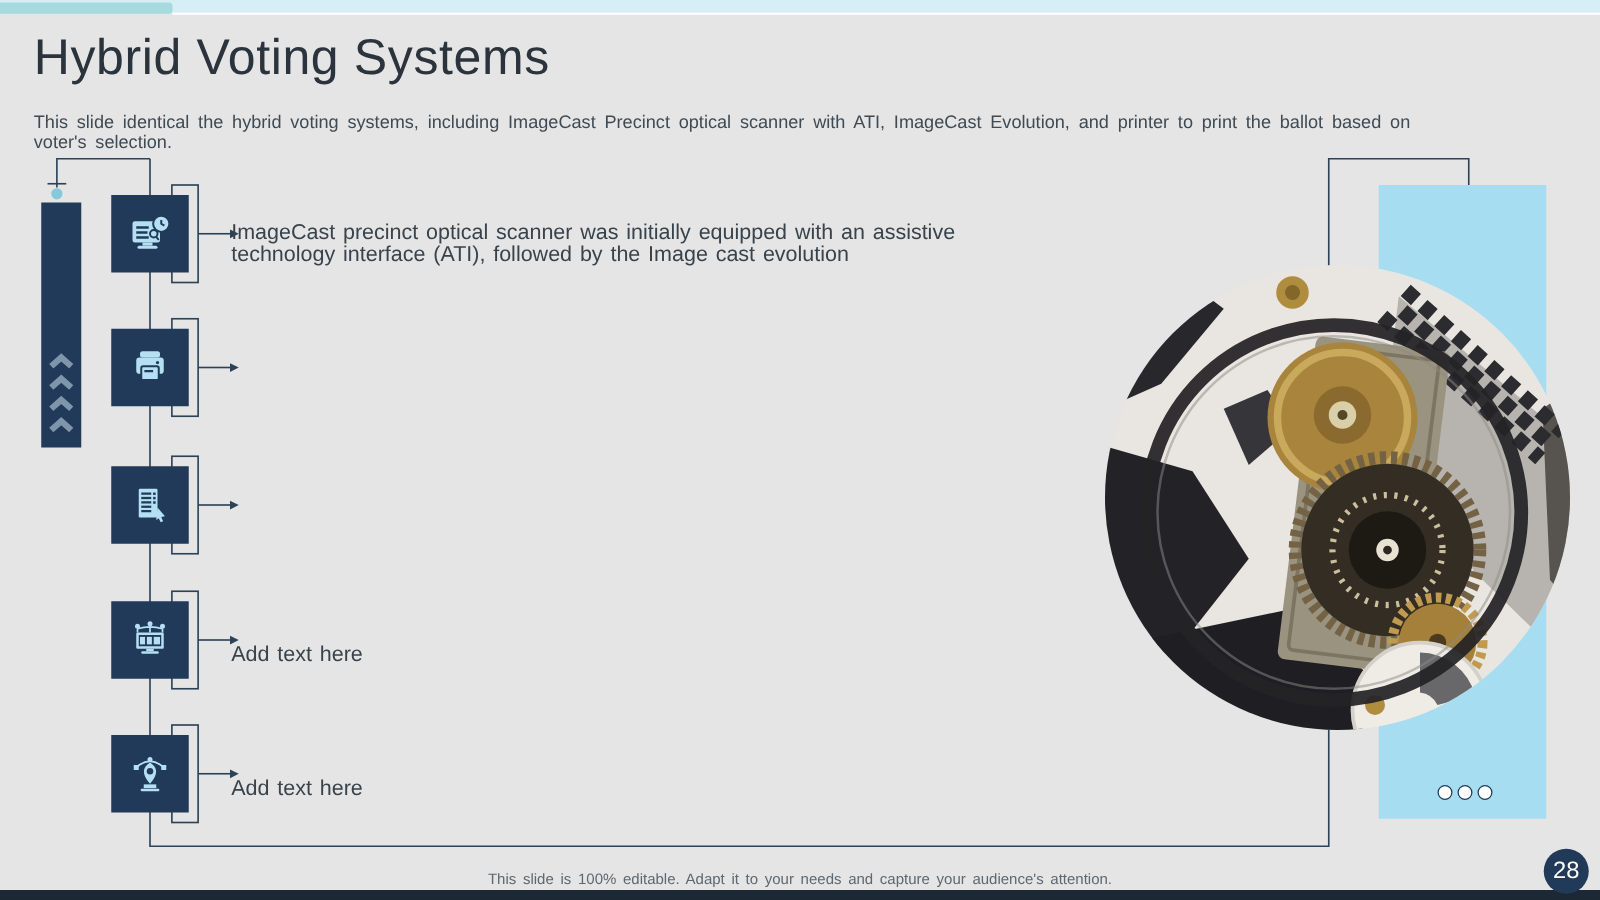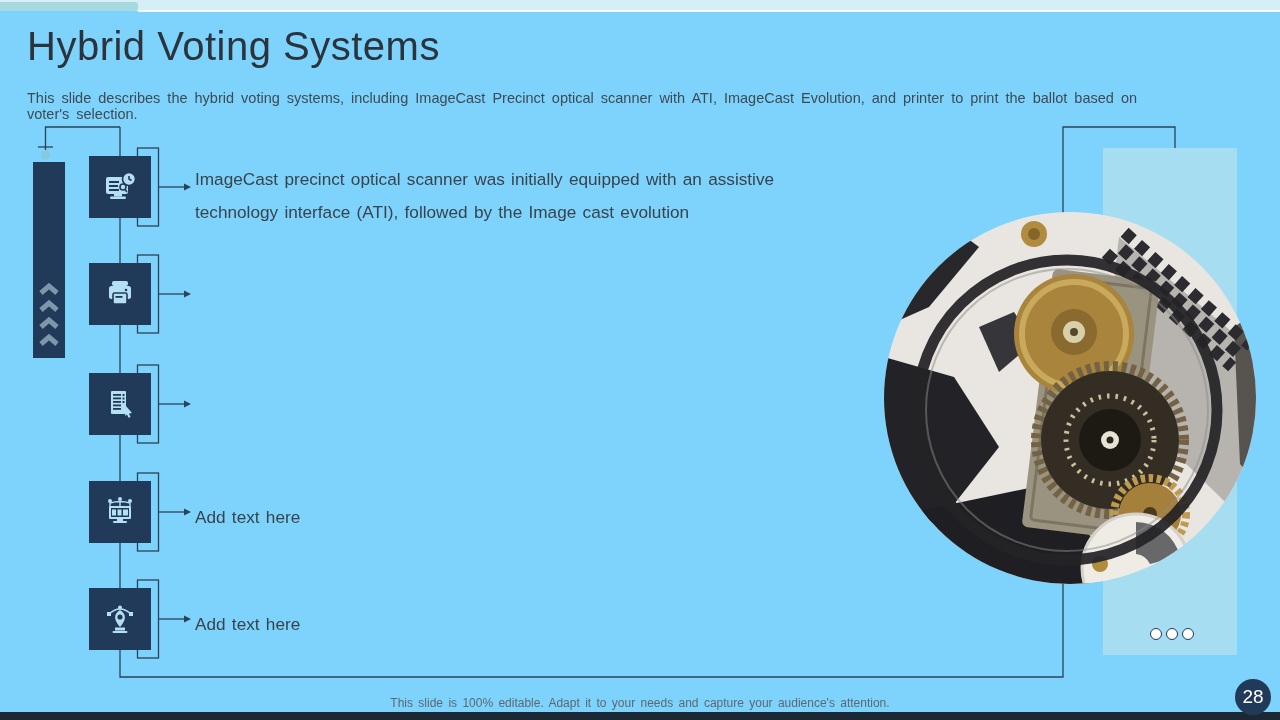--- a/index.html
+++ b/index.html
@@ -1,35 +1,35 @@
 <!DOCTYPE html>
 <html><head>
 <meta charset="utf-8">
 <style>
   html,body{margin:0;padding:0;}
-  .slide{position:relative;width:1280px;height:720px;background:#7dd3fc;overflow:hidden;
+  .slide{position:relative;width:1280px;height:720px;background:#e5e5e5;overflow:hidden;
          font-family:"Liberation Sans", sans-serif;}
   
   .top-strip{position:absolute;left:0;top:0;width:1280px;height:11px;background:#d6eef5;}
   .top-accent{position:absolute;left:0;top:2px;width:138px;height:9px;background:#a6dade;border-radius:0 3px 3px 0;}
   .top-whiteline{position:absolute;left:138px;top:10px;width:1142px;height:2px;background:rgba(255,255,255,.85);}
   
   .title{position:absolute;left:27px;top:24px;font-size:40px;letter-spacing:.5px;color:#2b333c;font-weight:400;}
   .subtitle{position:absolute;left:27px;top:90px;width:1130px;font-size:14.5px;color:#3e4a54;word-spacing:3px;}
   
   .lines{position:absolute;left:0;top:0;z-index:1;}
   
   .chevbar{position:absolute;left:33px;top:162px;width:32px;height:196px;background:#223a59;z-index:2;
            display:flex;flex-direction:column;justify-content:flex-end;align-items:center;padding-bottom:12px;box-sizing:border-box;}
   .chevbar svg{display:block;margin-top:4px;}
   
   .iconbox{position:absolute;left:89px;width:62px;height:62px;background:#223a59;z-index:2;
            display:flex;align-items:center;justify-content:center;}
   
-  .itext{position:absolute;left:195px;width:605px;font-size:17.2px;line-height:33px;color:#39434c;word-spacing:1.5px;z-index:2;}
+  .itext{position:absolute;left:185px;width:605px;font-size:17.2px;line-height:18px;color:#39434c;word-spacing:1.5px;z-index:2;margin-top:13px;}
   
   .blue-rect{position:absolute;left:1103px;top:148px;width:134px;height:507px;background:#a6ddf1;z-index:1;}
   .photo{position:absolute;left:884px;top:212px;width:372px;height:372px;border-radius:50%;overflow:hidden;z-index:2;}
   .dots{position:absolute;left:1150px;top:628px;display:flex;gap:4px;z-index:3;}
   .dot{width:10px;height:10px;border-radius:50%;background:#ffffff;border:1.5px solid #223a59;}
   
   .footer{position:absolute;left:0;top:696px;width:1280px;text-align:center;font-size:12px;color:#5c6872;word-spacing:2px;z-index:2;}
   .bottom-bar{position:absolute;left:0;top:712px;width:1280px;height:8px;background:#1c2834;z-index:3;}
   .page-badge{position:absolute;left:1235px;top:679px;width:36px;height:36px;border-radius:50%;background:#223a59;
               color:#fff;font-size:19px;display:flex;align-items:center;justify-content:center;z-index:4;}
@@ -37,21 +37,21 @@
 </head>
 <body>
 
 <div class="slide">
 
   <div class="top-strip"></div>
   <div class="top-accent"></div>
   <div class="top-whiteline"></div>
 
   <div class="title">Hybrid Voting Systems</div>
-  <div class="subtitle">This slide describes the hybrid voting systems, including ImageCast Precinct optical scanner with ATI, ImageCast Evolution, and printer to print the ballot based on voter's selection.</div>
+  <div class="subtitle">This slide identical the hybrid voting systems, including ImageCast Precinct optical scanner with ATI, ImageCast Evolution, and printer to print the ballot based on voter's selection.</div>
 
   <svg class="lines" width="1280" height="720">
     <g fill="none" stroke="#2c4257" stroke-width="1.3">
 
       <path d="M45.5 150 V127 H120"></path>
       <path d="M38 147 H53"></path>
 
       <path d="M120 127 V677 H1063 V127 H1175 V149"></path>
 
       <rect x="137.5" y="148" width="21" height="78"></rect>

